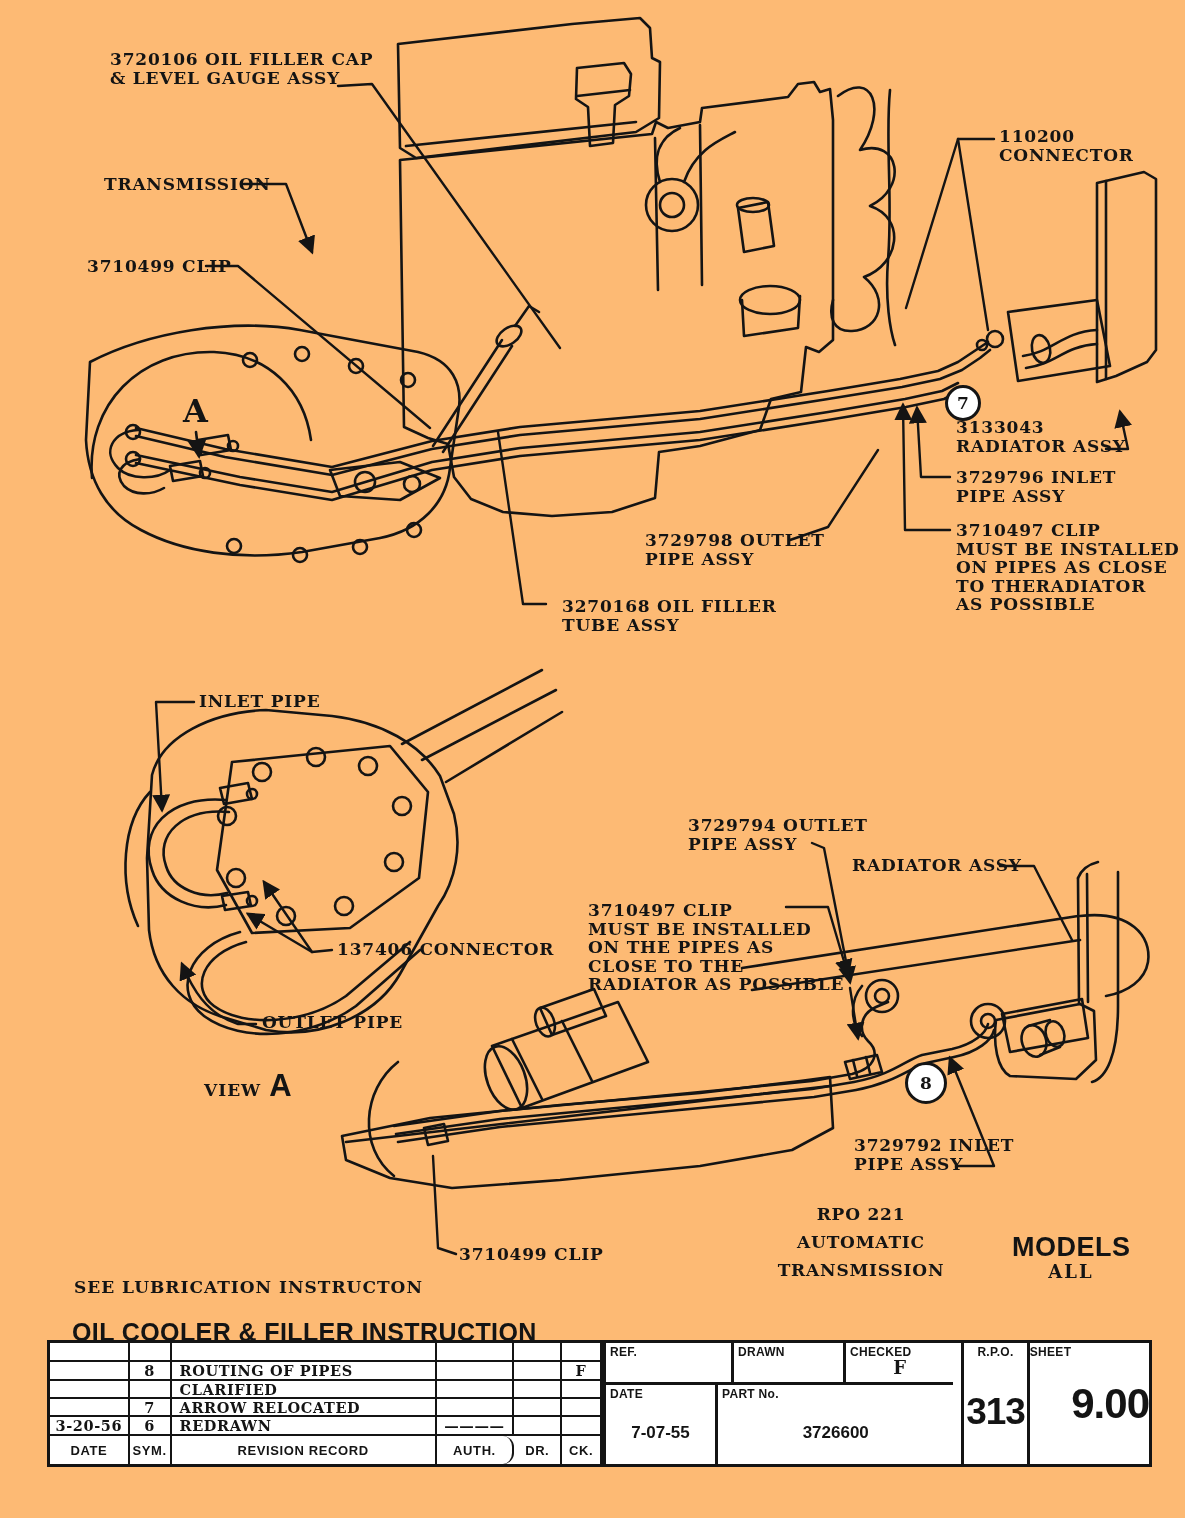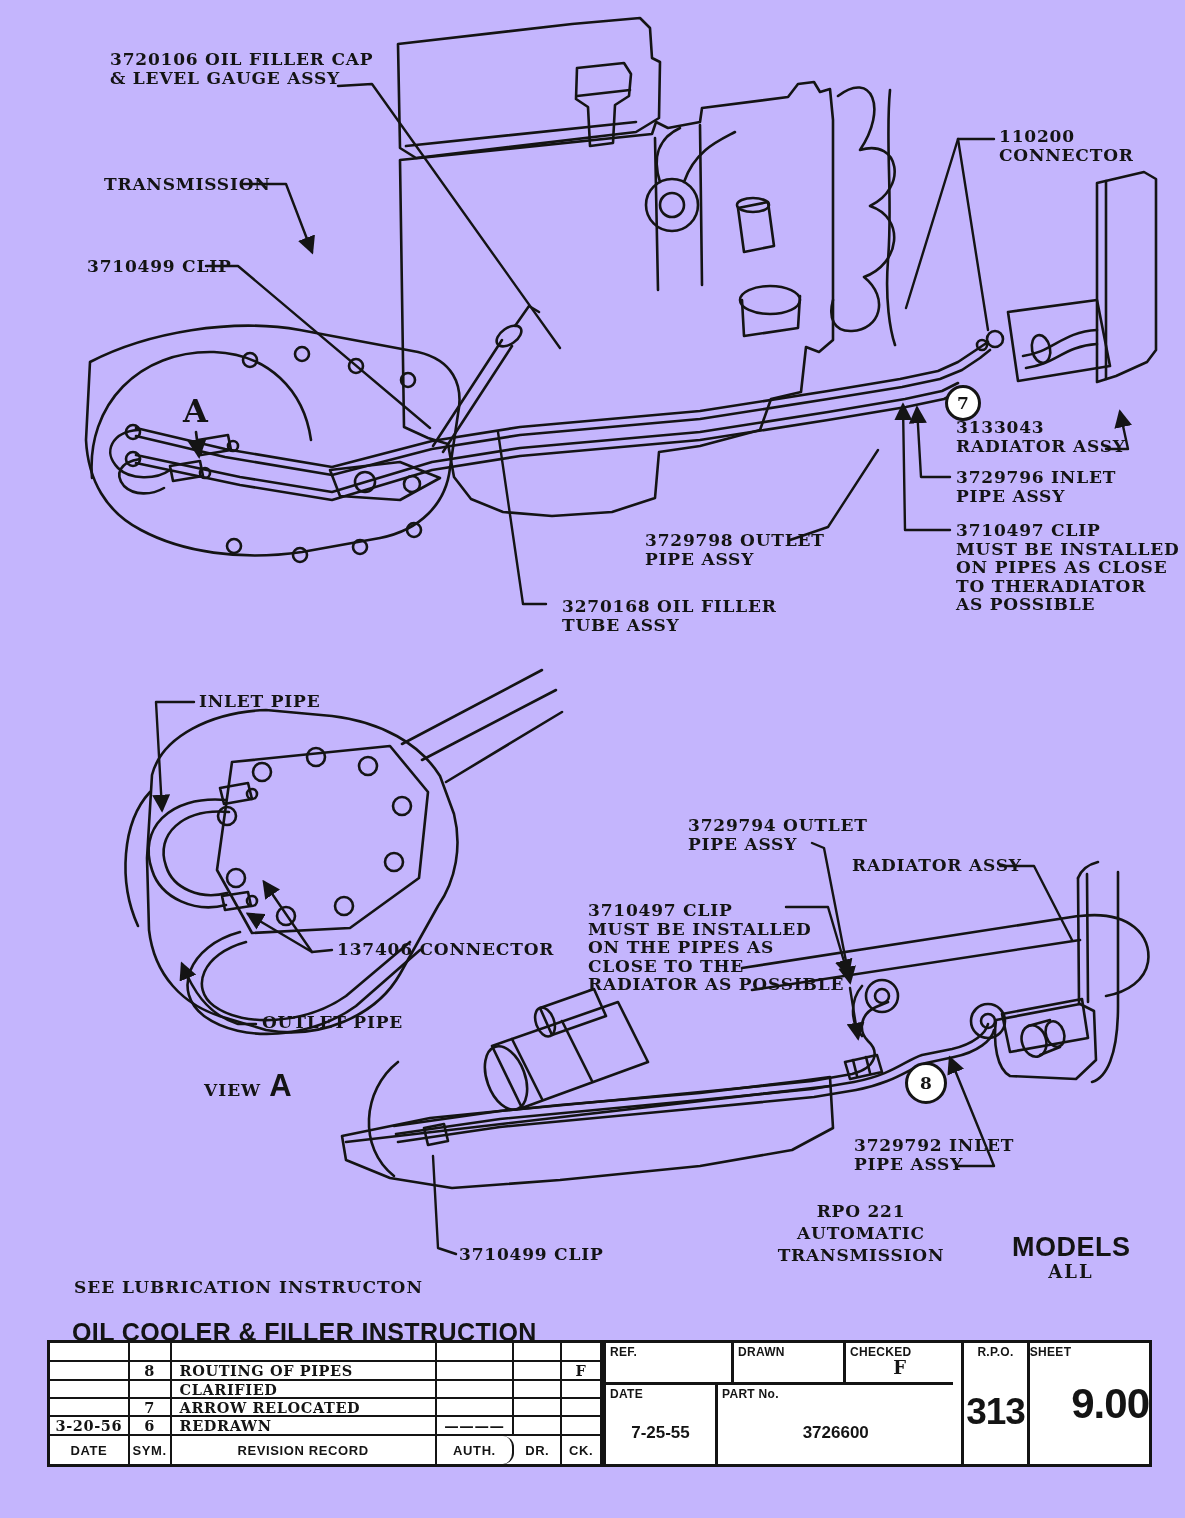--- a/index.html
+++ b/index.html
@@ -1,35 +1,35 @@
 <!DOCTYPE html>
 <html><head>
 <meta charset="utf-8">
 <style>
   html,body{margin:0;padding:0;background:#fff;}
-  .page{position:relative;width:1185px;height:1518px;background:#c4b5fd;overflow:hidden;
+  .page{position:relative;width:1185px;height:1518px;background:#fdba74;overflow:hidden;
         font-family:"DejaVu Serif", serif;color:#141414;}
   svg{position:absolute;left:0;top:0;}
   .art path,.art circle,.art ellipse,.art polyline{fill:none;stroke:#141414;stroke-width:2.6;
         stroke-linecap:round;stroke-linejoin:round;}
   .leaders path{fill:none;stroke:#141414;stroke-width:2.4;stroke-linecap:round;stroke-linejoin:round;}
   .callout{position:absolute;font-weight:bold;font-size:17px;line-height:18.5px;
         letter-spacing:.8px;white-space:pre-line;color:#141414;}
   .balloon{position:absolute;border:3px solid #141414;border-radius:50%;
         display:flex;align-items:center;justify-content:center;
         font-weight:bold;font-size:17px;background:#fff;}
   .detail-letter{position:absolute;font-weight:bold;font-size:32px;font-family:"DejaVu Serif",serif;}
   .viewa{position:absolute;display:flex;align-items:baseline;gap:8px;}
   .viewa .vw{font-weight:bold;font-size:17px;letter-spacing:1px;}
   .viewa .vl{font-weight:bold;font-size:31px;font-family:"Liberation Sans",sans-serif;}
   .models{position:absolute;text-align:center;}
   .models .m1{font-family:"Liberation Sans",sans-serif;font-weight:bold;font-size:27px;letter-spacing:.5px;}
   .models .m2{font-weight:bold;font-size:18px;letter-spacing:2px;margin-top:-2px;}
   .rpo-note{position:absolute;text-align:center;font-weight:bold;font-size:17px;
-        line-height:22px;letter-spacing:.8px;white-space:pre-line;}
+        line-height:28px;letter-spacing:.8px;white-space:pre-line;}
   .foot-note{position:absolute;font-weight:bold;font-size:17px;letter-spacing:1px;}
   .foot-title{position:absolute;font-family:"Liberation Sans",sans-serif;
         font-weight:bold;font-size:25px;letter-spacing:.4px;}
   
   .rev-table{position:absolute;left:47px;top:1340px;width:556px;height:127px;
         border:3.5px solid #141414;box-sizing:border-box;background:#fff;}
   .rt-row{display:flex;box-sizing:border-box;}
   .rt-cell{box-sizing:border-box;border-right:2.5px solid #141414;border-bottom:2.5px solid #141414;
         overflow:hidden;font-weight:bold;font-size:14.5px;letter-spacing:.6px;
         display:flex;align-items:center;}
@@ -368,21 +368,21 @@
             <span class="val"></span>
           </div>
           <div class="tb-cell ck" style="flex:1;border-right:none;">
             <span class="lab">CHECKED</span>
             <span class="val">F</span>
           </div>
         </div>
         <div class="tb-r3">
           <div class="tb-cell" style="width:112px;">
             <span class="lab">DATE</span>
-            <span class="val">7-25-55</span>
+            <span class="val">7-07-55</span>
           </div>
           <div class="tb-cell" style="flex:1;border-right:none;">
             <span class="lab">PART No.</span>
             <span class="val">3726600</span>
           </div>
         </div>
       </div>
       <div class="tb-gap"></div>
       <div class="tb-rpo">
         <span class="lab">R.P.O.</span>

